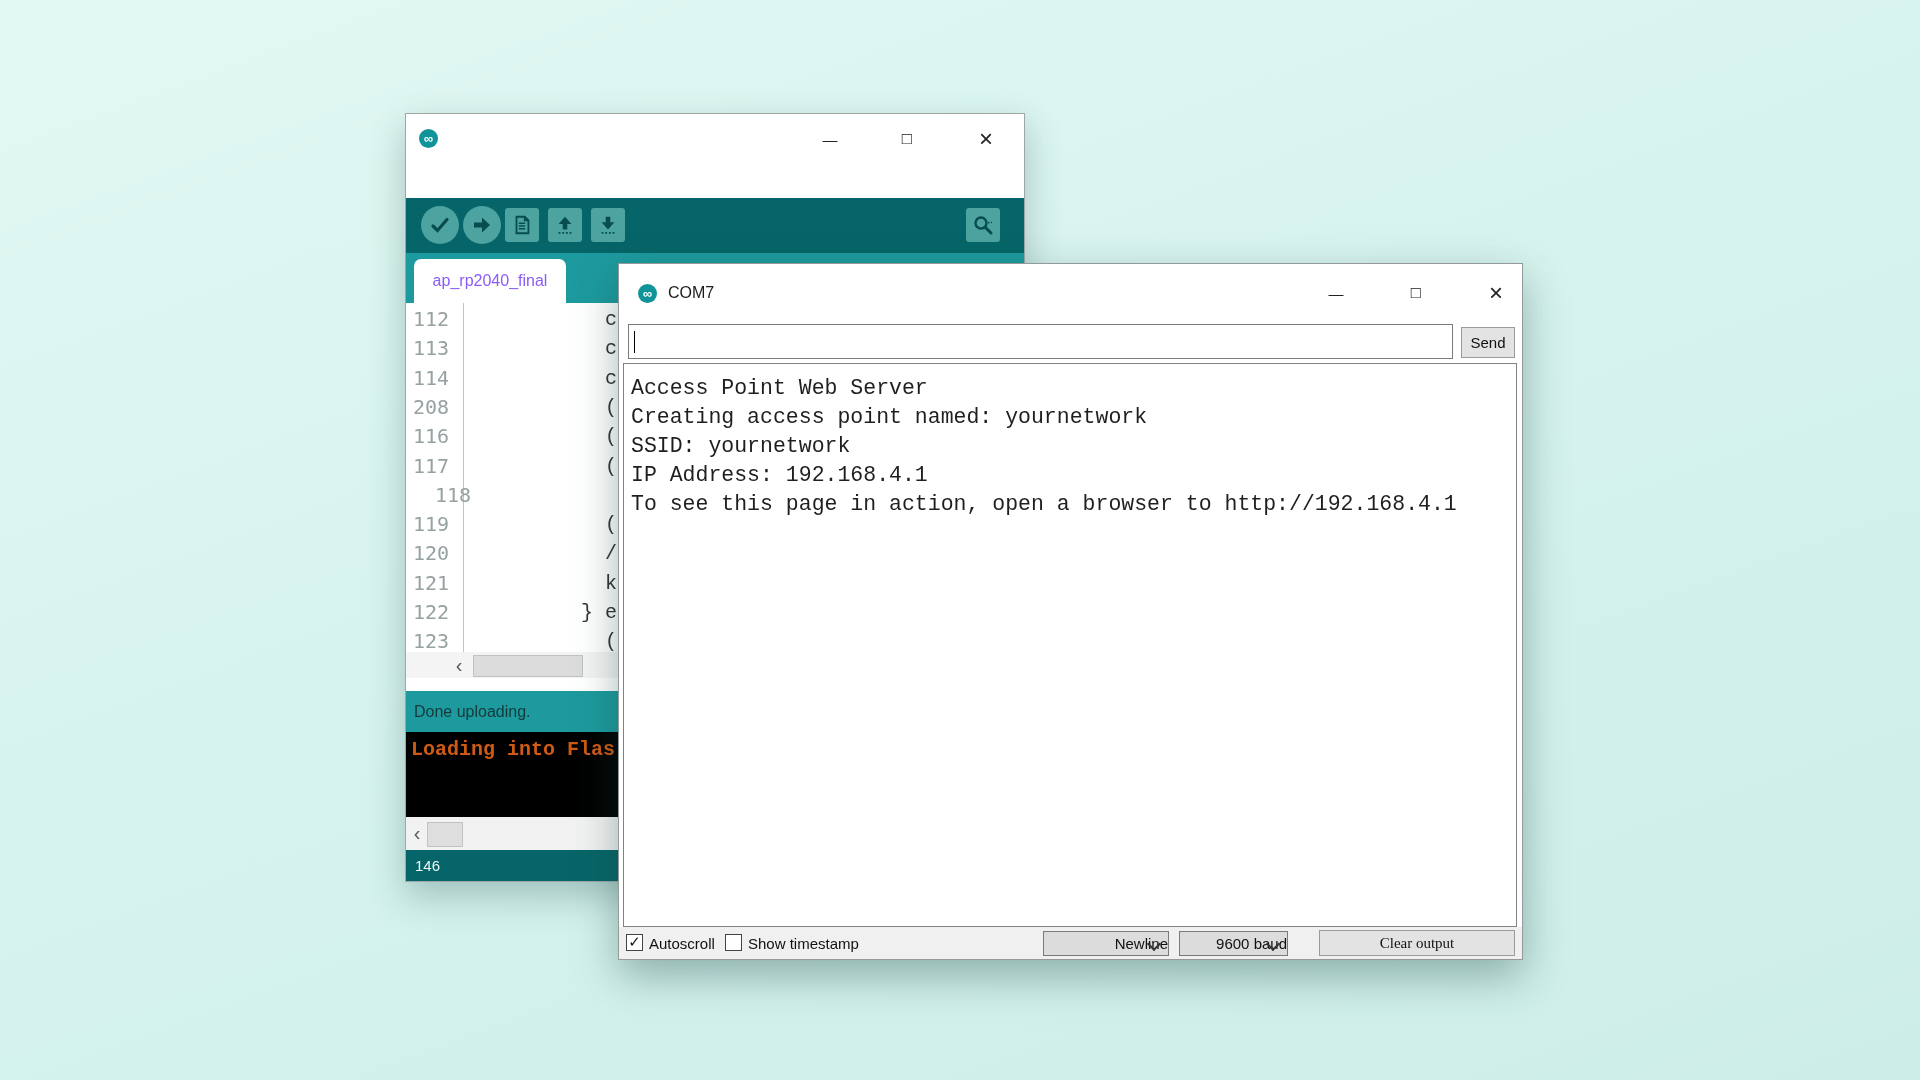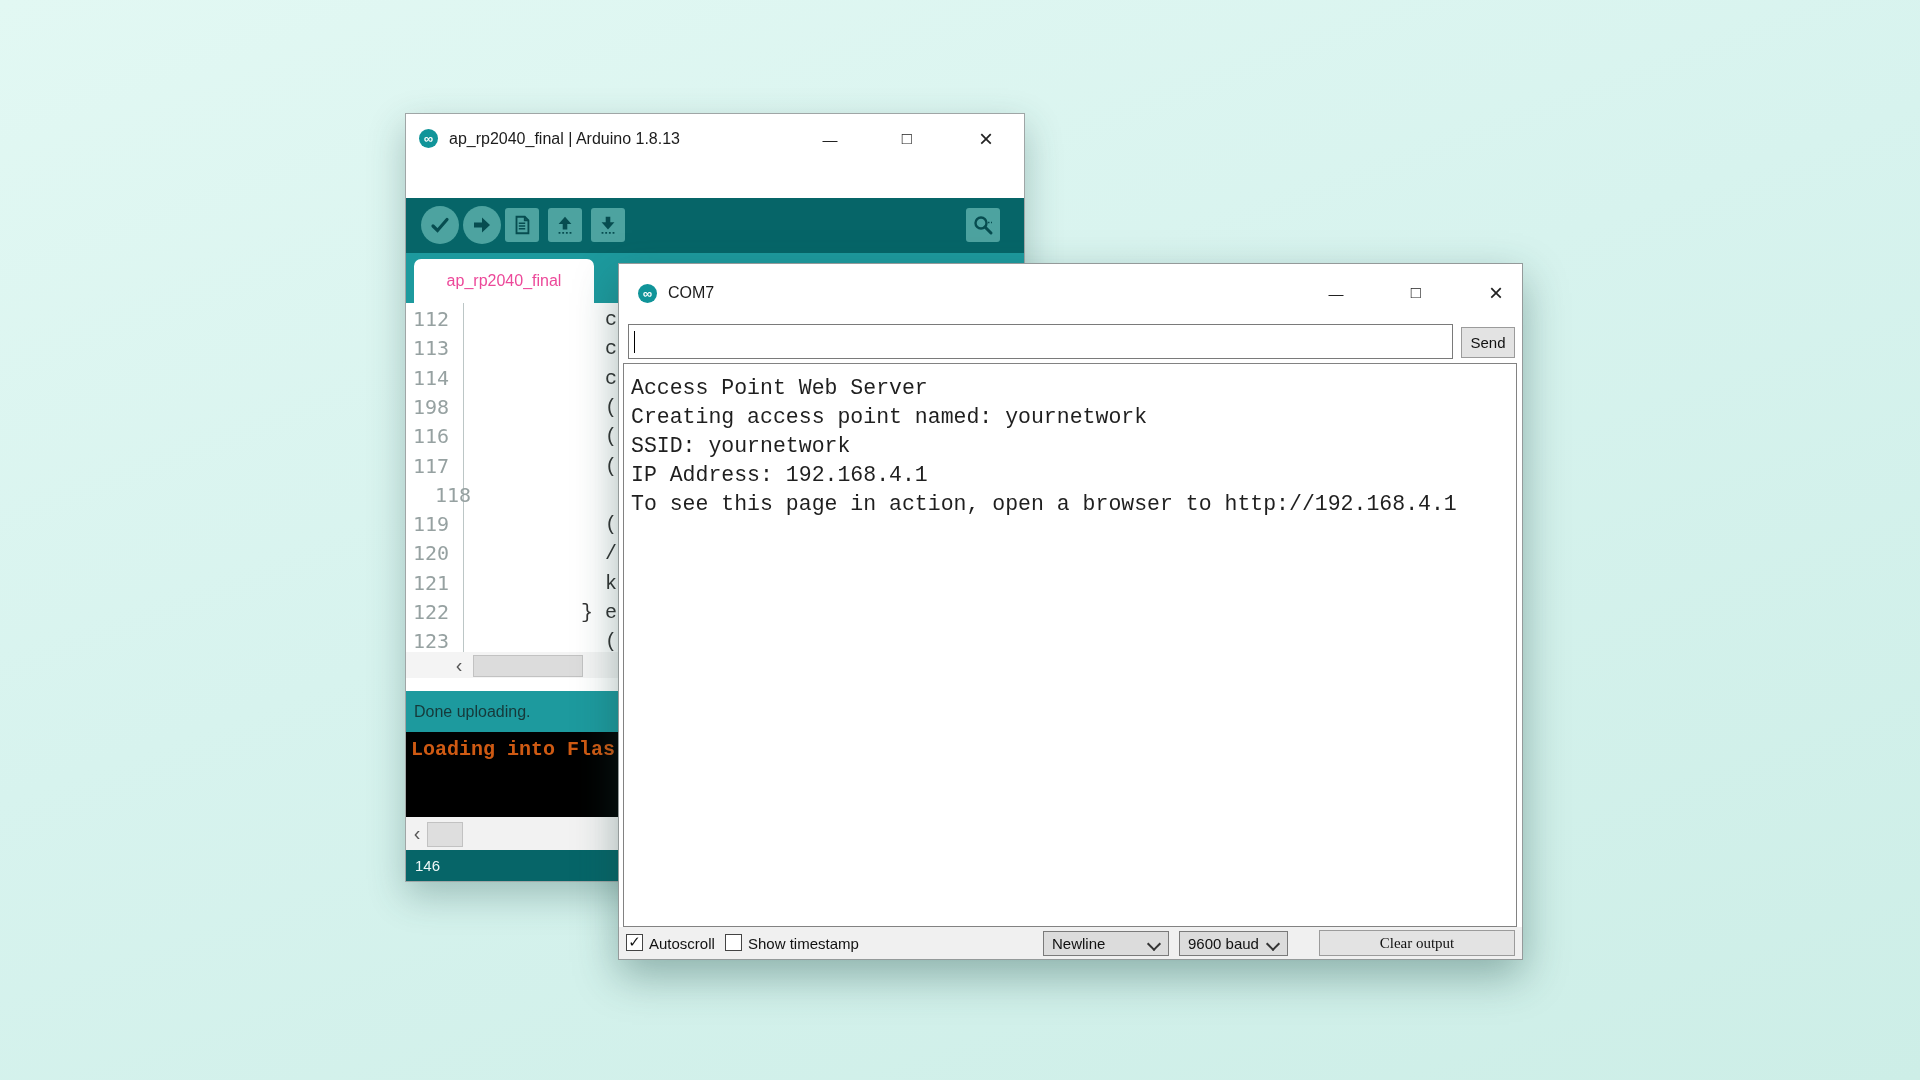--- a/index.html
+++ b/index.html
@@ -21,23 +21,23 @@
   .a-ctl1{left:403px;} .a-ctl2{left:480px;} .a-ctl3{left:559px;}
   .a-menubar{position:absolute;left:0;top:50px;width:100%;height:34px;background:#fff;
              display:flex;align-items:center;padding-left:10px;gap:15px;font-size:17px;color:#111;}
   .menu-item u{text-underline-offset:2px;}
   .a-toolbar{position:absolute;left:0;top:84px;width:100%;height:55px;background:#066568;}
   .tb-circle{position:absolute;top:8px;width:38px;height:38px;border-radius:50%;background:#4da3a0;
              display:flex;align-items:center;justify-content:center;}
   .tb-square{position:absolute;top:10px;width:34px;height:34px;border-radius:3px;background:#4da3a0;
              display:flex;align-items:center;justify-content:center;}
   .a-tabstrip{position:absolute;left:0;top:139px;width:100%;height:50px;background:#1d9a9e;}
-  .a-tab{position:absolute;left:8px;top:6px;width:180px;height:44px;background:#fff;
+  .a-tab{position:absolute;left:8px;top:6px;width:152px;height:44px;background:#fff;
          border-radius:7px 7px 0 0;display:flex;align-items:center;justify-content:center;
-         font-size:16px;color:#ec4899;}
+         font-size:16px;color:#8b5cf6;}
   .a-editor{position:absolute;left:0;top:189px;width:100%;height:349px;background:#fff;}
   .gutter-line{position:absolute;left:57px;top:0;width:1px;height:349px;background:#bcc6c6;}
   .ed-row{position:absolute;left:0;width:211px;height:29px;line-height:29px;}
   .ed-num{position:absolute;left:0;width:50px;text-align:center;
           font-family:"DejaVu Sans Mono",monospace;font-size:20px;color:#96a1a1;}
   .ed-frag{position:absolute;right:0;text-align:right;white-space:pre;
            font-family:"Liberation Mono",monospace;font-size:20px;color:#333;}
   .a-hscroll{position:absolute;left:0;top:538px;width:100%;height:26px;background:#f4f4f4;}
   .scroll-arrow{position:absolute;top:0;height:26px;width:18px;display:flex;align-items:center;
                 justify-content:center;font-size:20px;color:#555;}
@@ -72,35 +72,34 @@
   .ser-line{margin-left:7px;line-height:29px;font-family:"Liberation Mono",monospace;
             font-size:21.5px;color:#1f1f1f;white-space:pre;}
   .c-output .pad{height:10px;}
   .c-bottom{position:absolute;left:0;top:663px;width:100%;height:32px;background:#f0f0f0;}
   .cb{position:absolute;top:7px;width:17px;height:17px;background:#fff;border:1px solid #444;
       box-sizing:border-box;font-size:15px;line-height:14px;text-align:center;color:#111;}
   .cb-lab{position:absolute;top:0;height:32px;display:flex;align-items:center;font-size:15px;color:#111;}
   .cb1{left:7px;} .lab1{left:30px;} .cb2{left:106px;} .lab2{left:129px;}
   .combo{position:absolute;top:4px;height:25px;background:#dcdcdc;border:1px solid #7a7a7a;
          box-sizing:border-box;display:flex;align-items:center;padding-left:8px;
-         font-size:15px;color:#111;}
+         font-size:15px;color:#111;justify-content:flex-end;}
   .combo1{left:424px;width:126px;} .combo2{left:560px;width:109px;}
   .chev{position:absolute;right:9px;top:7px;width:8px;height:8px;border-right:2px solid #333;
         border-bottom:2px solid #333;transform:rotate(45deg);transform-origin:center;}
   .c-clear{position:absolute;left:700px;top:3px;width:196px;height:26px;font-family:Liberation Serif, serif;}
 </style>
 </head>
 <body>
 
 <div class="stage">
 
   <div class="win arduino">
     <div class="a-titlebar">
       <span class="app-icon">∞</span>
-      <span class="a-title">ap_rp2040_final | Arduino 1.8.13</span>
       <span class="winctl ctl-min a-ctl1">—</span>
       <span class="winctl ctl-max a-ctl2">□</span>
       <span class="winctl ctl-close a-ctl3">×</span>
     </div>
 
 
     <div class="a-toolbar">
       <div class="tb-circle" style="left:15px">
         <svg width="24" height="24" viewBox="0 0 24 24">
           <path d="M5 13 l4.5 4.5 L19 6.5" fill="none" stroke="#074d50" stroke-width="3.2" stroke-linecap="round"></path>
@@ -154,21 +153,21 @@
           </div>
           <div class="ed-row" style="top: 31.3px;">
             <span class="ed-num">113</span>
             <span class="ed-frag">c</span>
           </div>
           <div class="ed-row" style="top: 60.6px;">
             <span class="ed-num">114</span>
             <span class="ed-frag">c</span>
           </div>
           <div class="ed-row" style="top: 89.9px;">
-            <span class="ed-num">198</span>
+            <span class="ed-num">208</span>
             <span class="ed-frag">(</span>
           </div>
           <div class="ed-row" style="top: 119.2px;">
             <span class="ed-num">116</span>
             <span class="ed-frag">(</span>
           </div>
           <div class="ed-row" style="top: 148.5px;">
             <span class="ed-num">117</span>
             <span class="ed-frag">(</span>
           </div>

